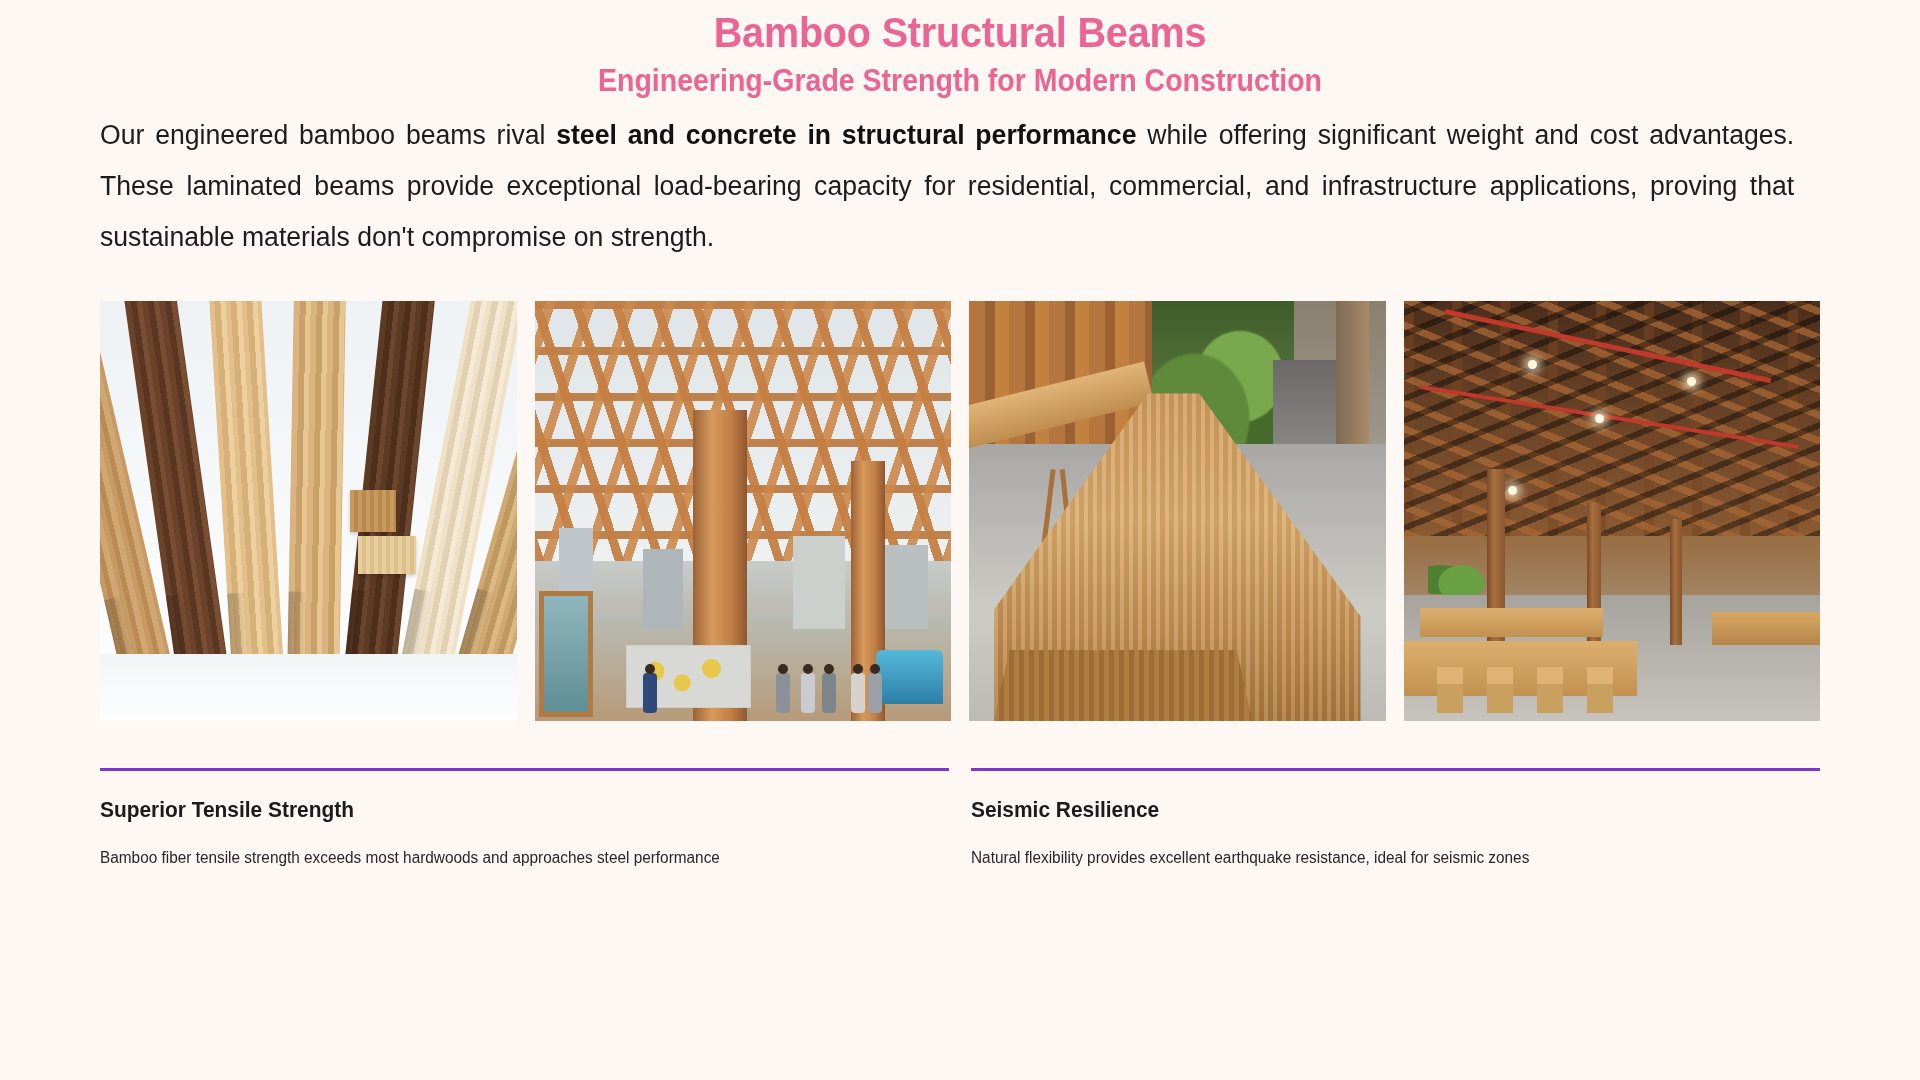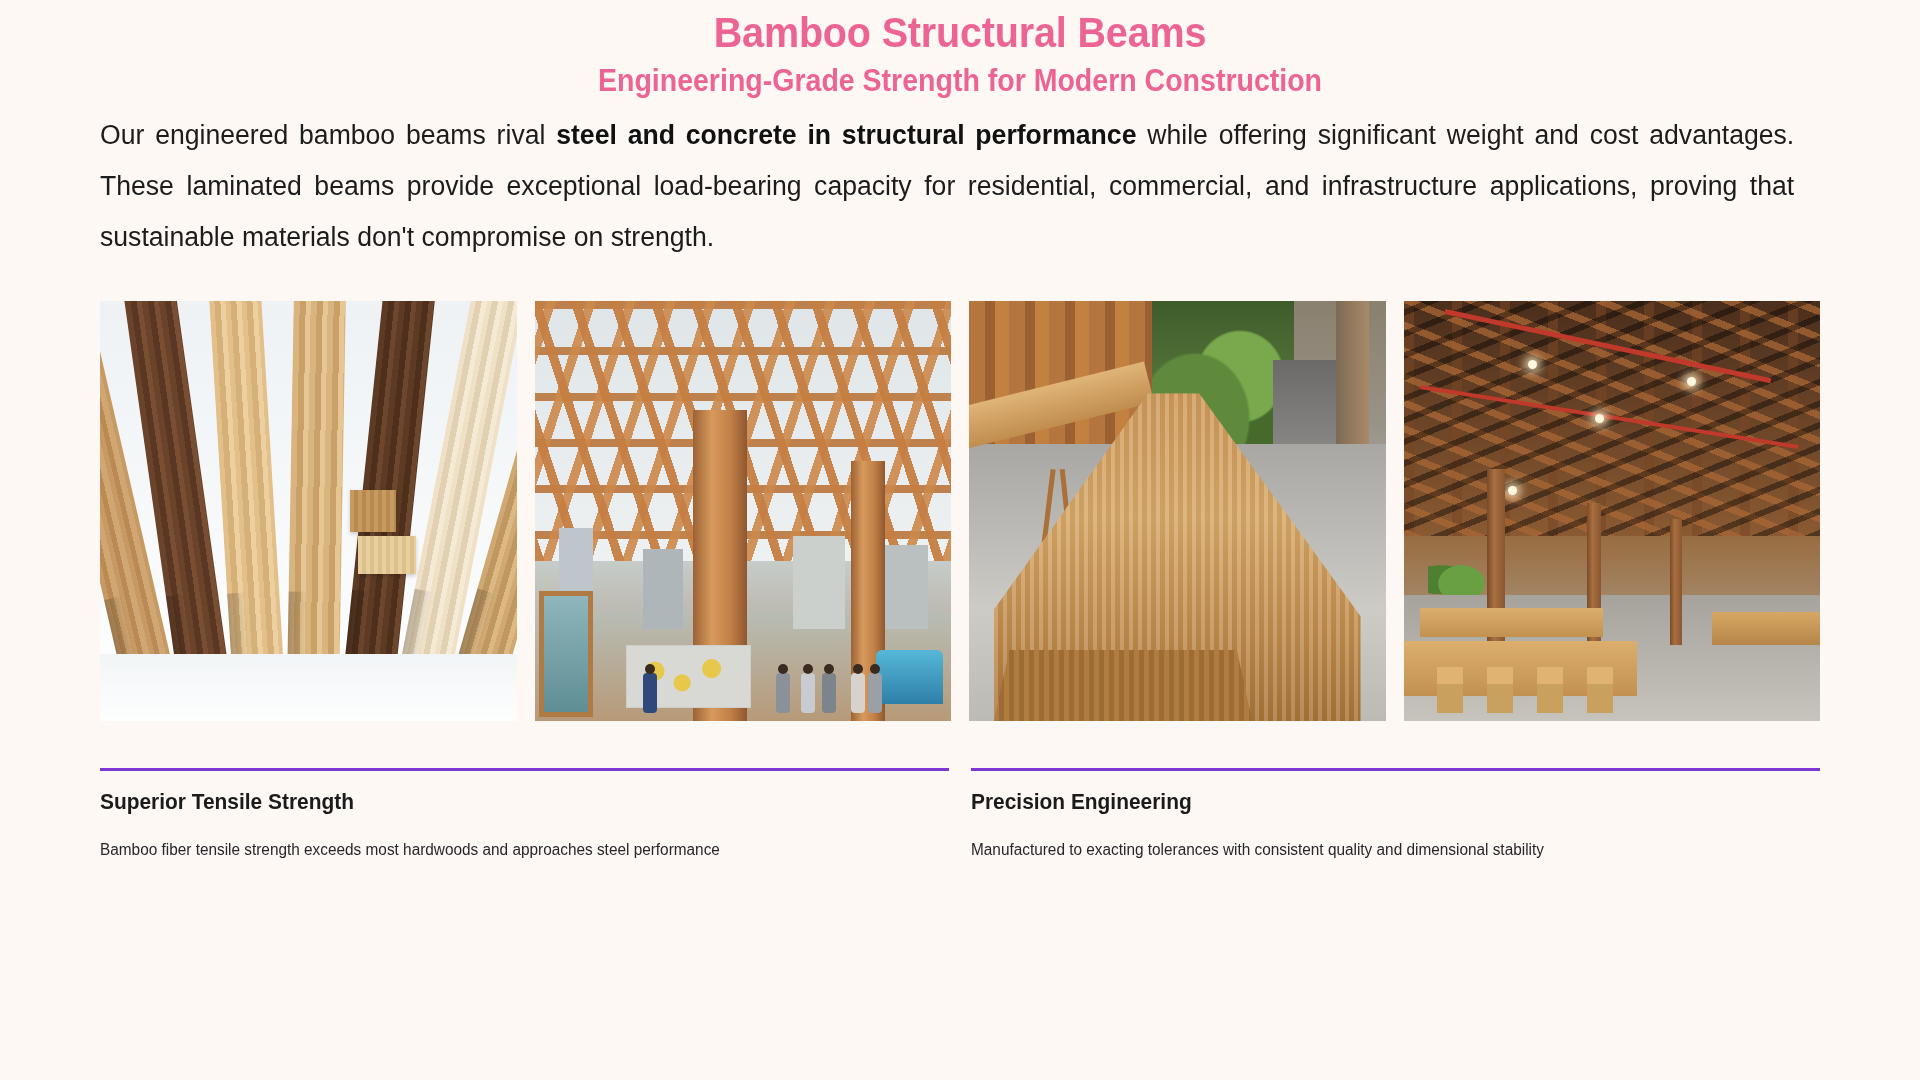--- a/index.html
+++ b/index.html
@@ -254,21 +254,21 @@
   
   .features {
     display: grid;
     grid-template-columns: 1fr 1fr;
     column-gap: 22px;
     row-gap: 0px;
     margin-top: 47px;
   }
   .card {
     border-top: 3px solid #7b37d1;
-    padding: 18px 0 0 0;
+    padding: 26px 0 0 0;
     min-height: 134px;
     box-sizing: border-box;
   }
   .card-title {
     margin: 0;
     font-size: 22px;
     line-height: 26px;
     font-weight: bold;
     color: #1b1b1b;
     transform: scaleX(0.95);
@@ -375,21 +375,21 @@
   </div>
 
   <div class="features">
 
     <div class="card">
       <h3 class="card-title">Superior Tensile Strength</h3>
       <p class="card-desc">Bamboo fiber tensile strength exceeds most hardwoods and approaches steel performance</p>
     </div>
 
 
-
     <div class="card">
-      <h3 class="card-title">Precision Engineering</h3>
-      <p class="card-desc">Manufactured to exacting tolerances with consistent quality and dimensional stability</p>
-    </div>
+      <h3 class="card-title">Seismic Resilience</h3>
+      <p class="card-desc">Natural flexibility provides excellent earthquake resistance, ideal for seismic zones</p>
+    </div>
+
 
   </div>
 
 </div>
 
 </body></html>

